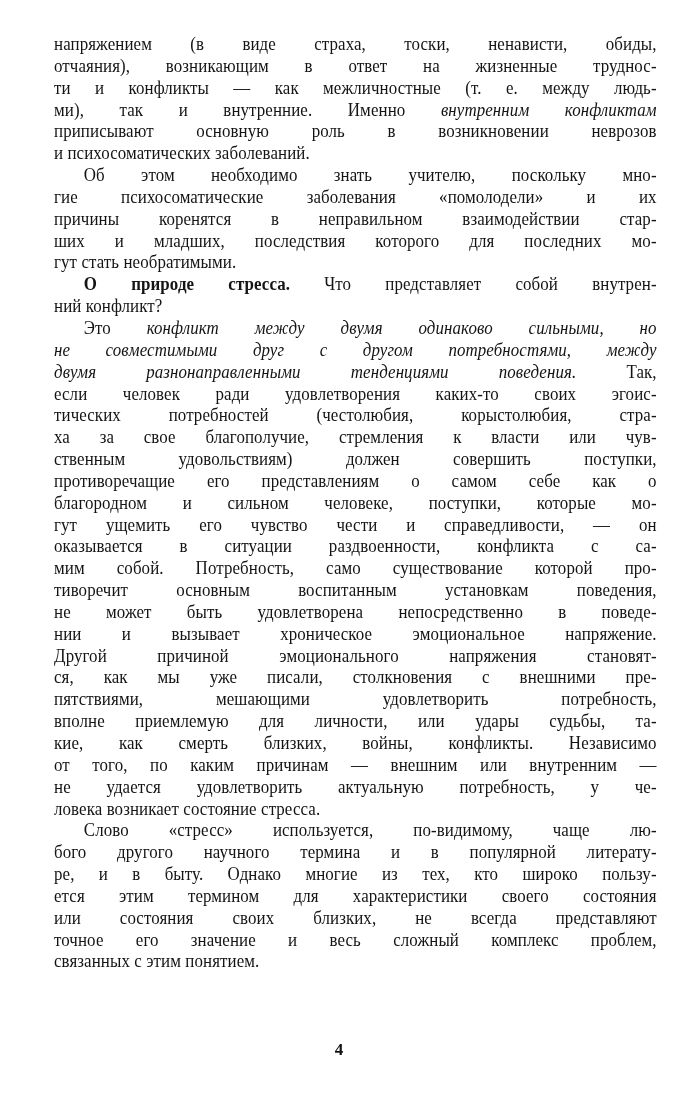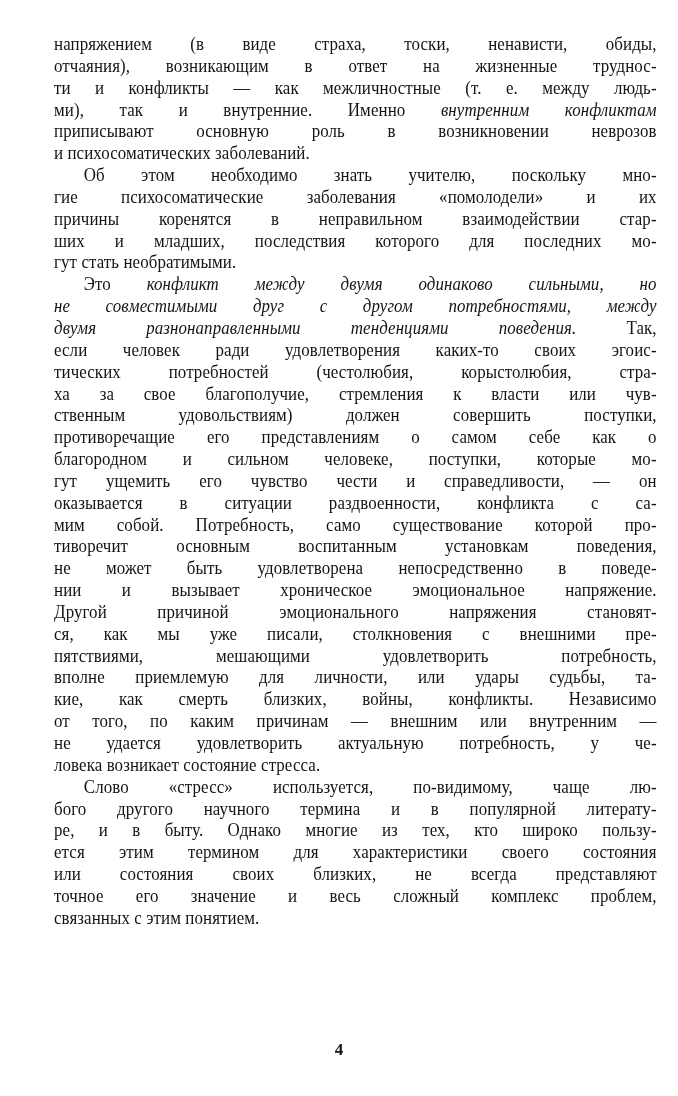--- a/index.html
+++ b/index.html
@@ -72,20 +72,24 @@
       <span class="line last"><span>и психосоматических заболеваний.</span></span>
     </div>
     <div class="paragraph">
       <span class="line indent"><span>Об этом необходимо знать учителю, поскольку мно-</span></span>
       <span class="line"><span>гие психосоматические заболевания «помолодели» и их</span></span>
       <span class="line"><span>причины коренятся в неправильном взаимодействии стар-</span></span>
       <span class="line"><span>ших и младших, последствия которого для последних мо-</span></span>
       <span class="line last"><span>гут стать необратимыми.</span></span>
     </div>
     <div class="paragraph">
+      <span class="line indent"><span class="bd">О природе стресса.</span><span> Что представляет собой внутрен-</span></span>
+      <span class="line last"><span>ний конфликт?</span></span>
+    </div>
+    <div class="paragraph">
       <span class="line indent"><span>Это </span><span class="it">конфликт между двумя одинаково сильными, но</span></span>
       <span class="line"><span class="it">не совместимыми друг с другом потребностями, между</span></span>
       <span class="line"><span class="it">двумя разнонаправленными тенденциями поведения.</span><span> Так,</span></span>
       <span class="line"><span>если человек ради удовлетворения каких-то своих эгоис-</span></span>
       <span class="line"><span>тических потребностей (честолюбия, корыстолюбия, стра-</span></span>
       <span class="line"><span>ха за свое благополучие, стремления к власти или чув-</span></span>
       <span class="line"><span>ственным удовольствиям) должен совершить поступки,</span></span>
       <span class="line"><span>противоречащие его представлениям о самом себе как о</span></span>
       <span class="line"><span>благородном и сильном человеке, поступки, которые мо-</span></span>
       <span class="line"><span>гут ущемить его чувство чести и справедливости, — он</span></span>

